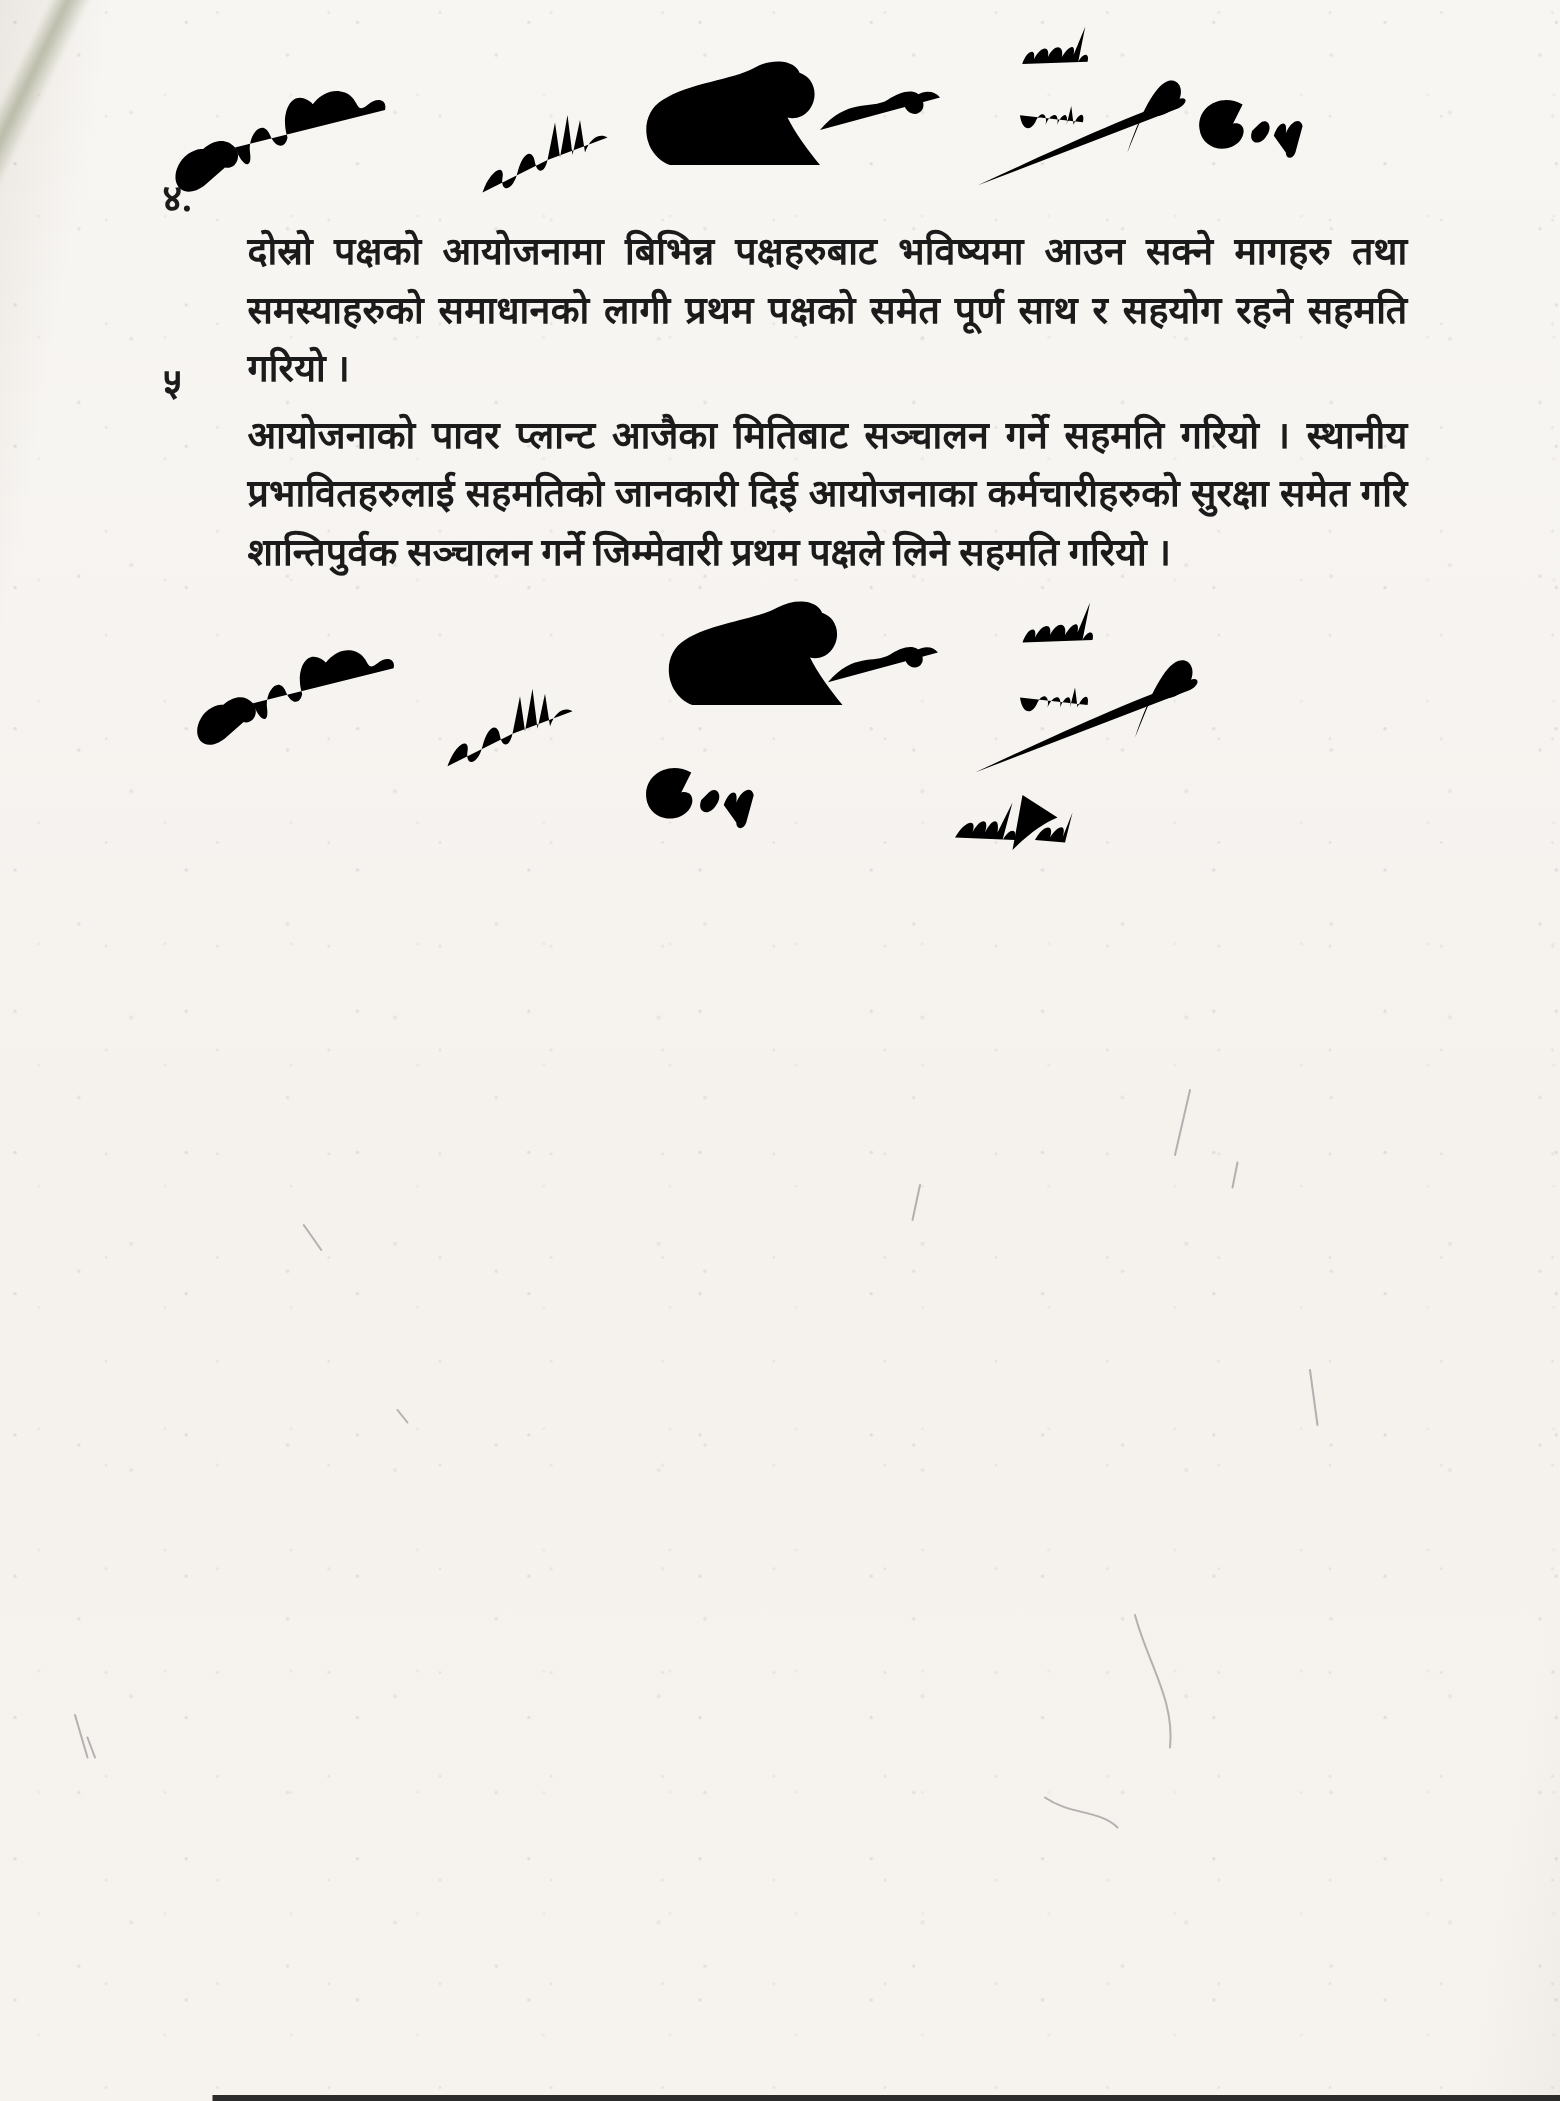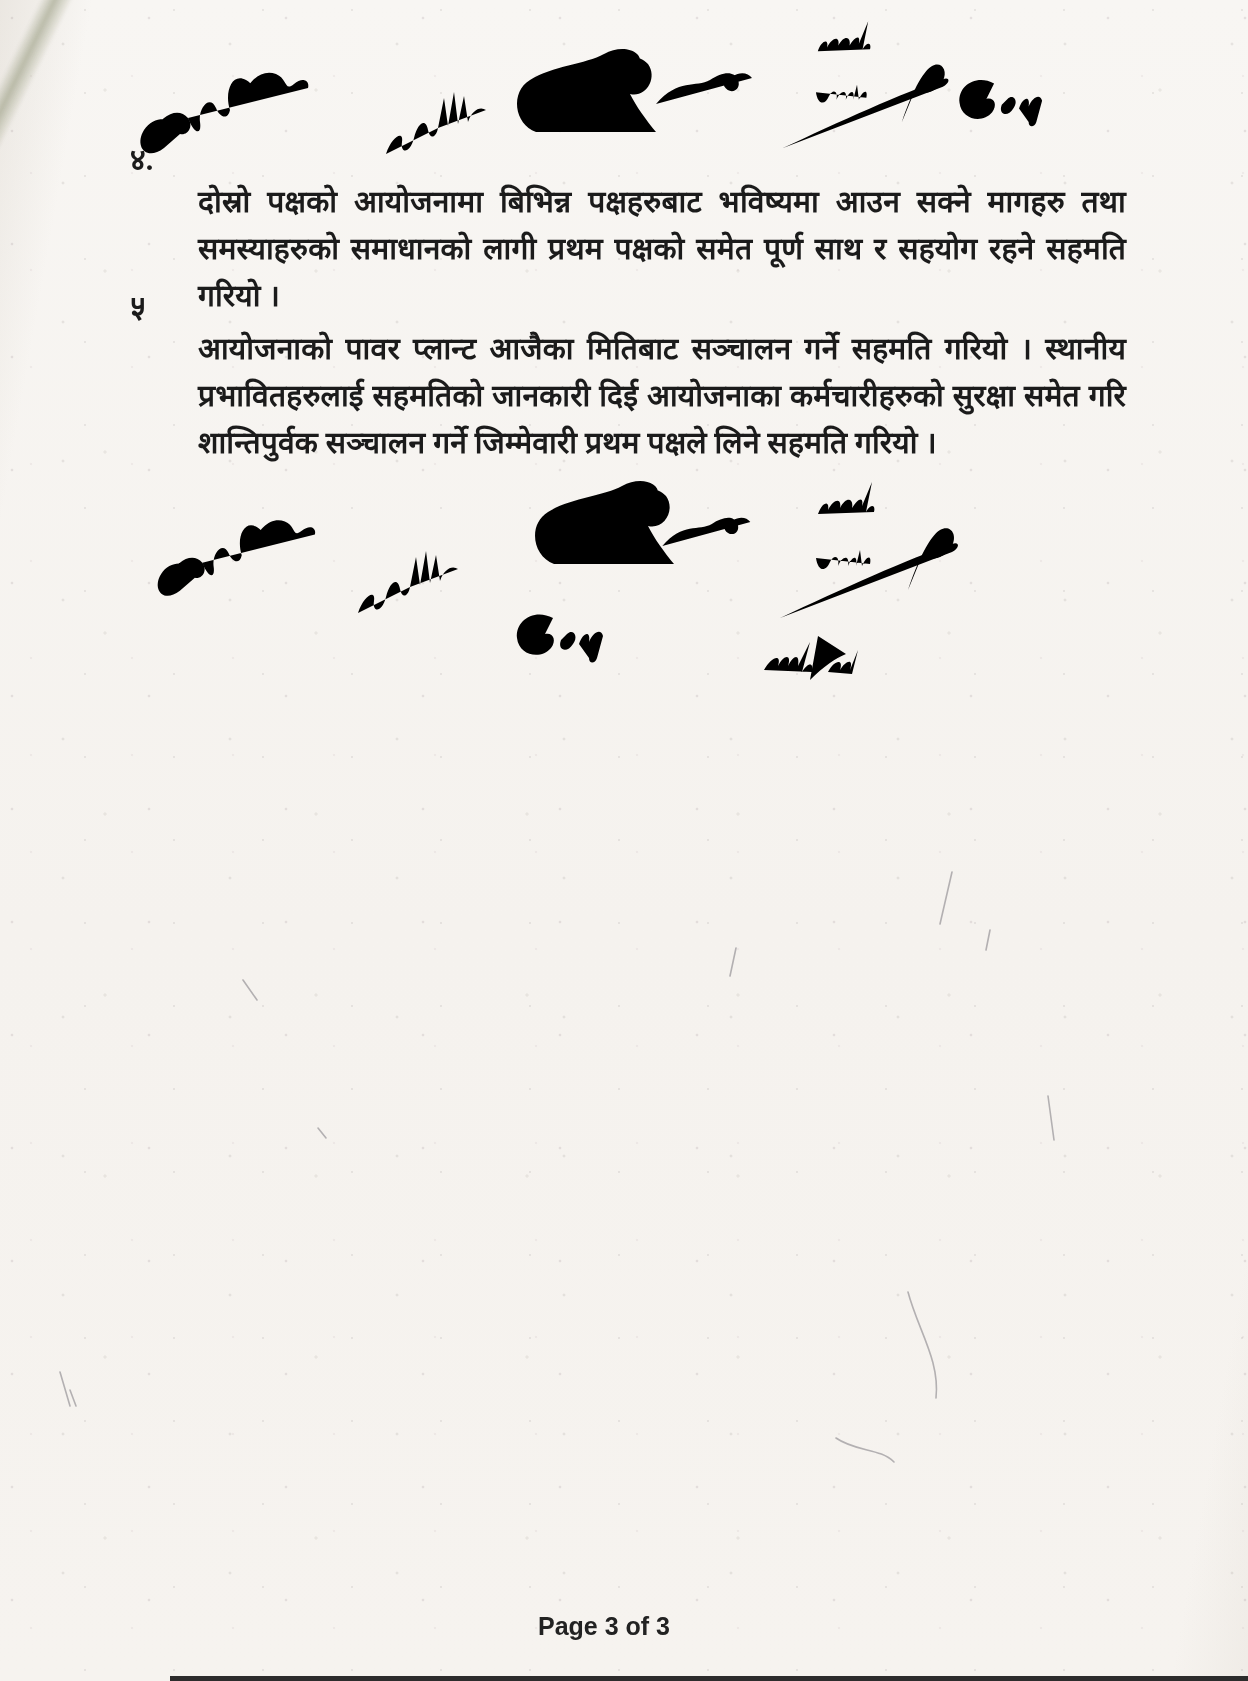--- a/index.html
+++ b/index.html
@@ -167,16 +167,15 @@
     <path d="M952,872 l-12,52"></path>
     <path d="M318,1128 l8,10"></path>
     <path d="M1048,1096 l6,44"></path>
     <path d="M736,948 l-6,28"></path>
     <path d="M243,980 l14,20"></path>
     <path d="M836,1438 C856,1452 880,1448 894,1462"></path>
     <path d="M70,1390 l6,16"></path>
     <path d="M990,930 l-4,20"></path>
   </svg>
 
-  <div class="footer">Page 3 of 3</div>
 
   <div class="bottom-bar"></div>
 </div>
 
 </body></html>

